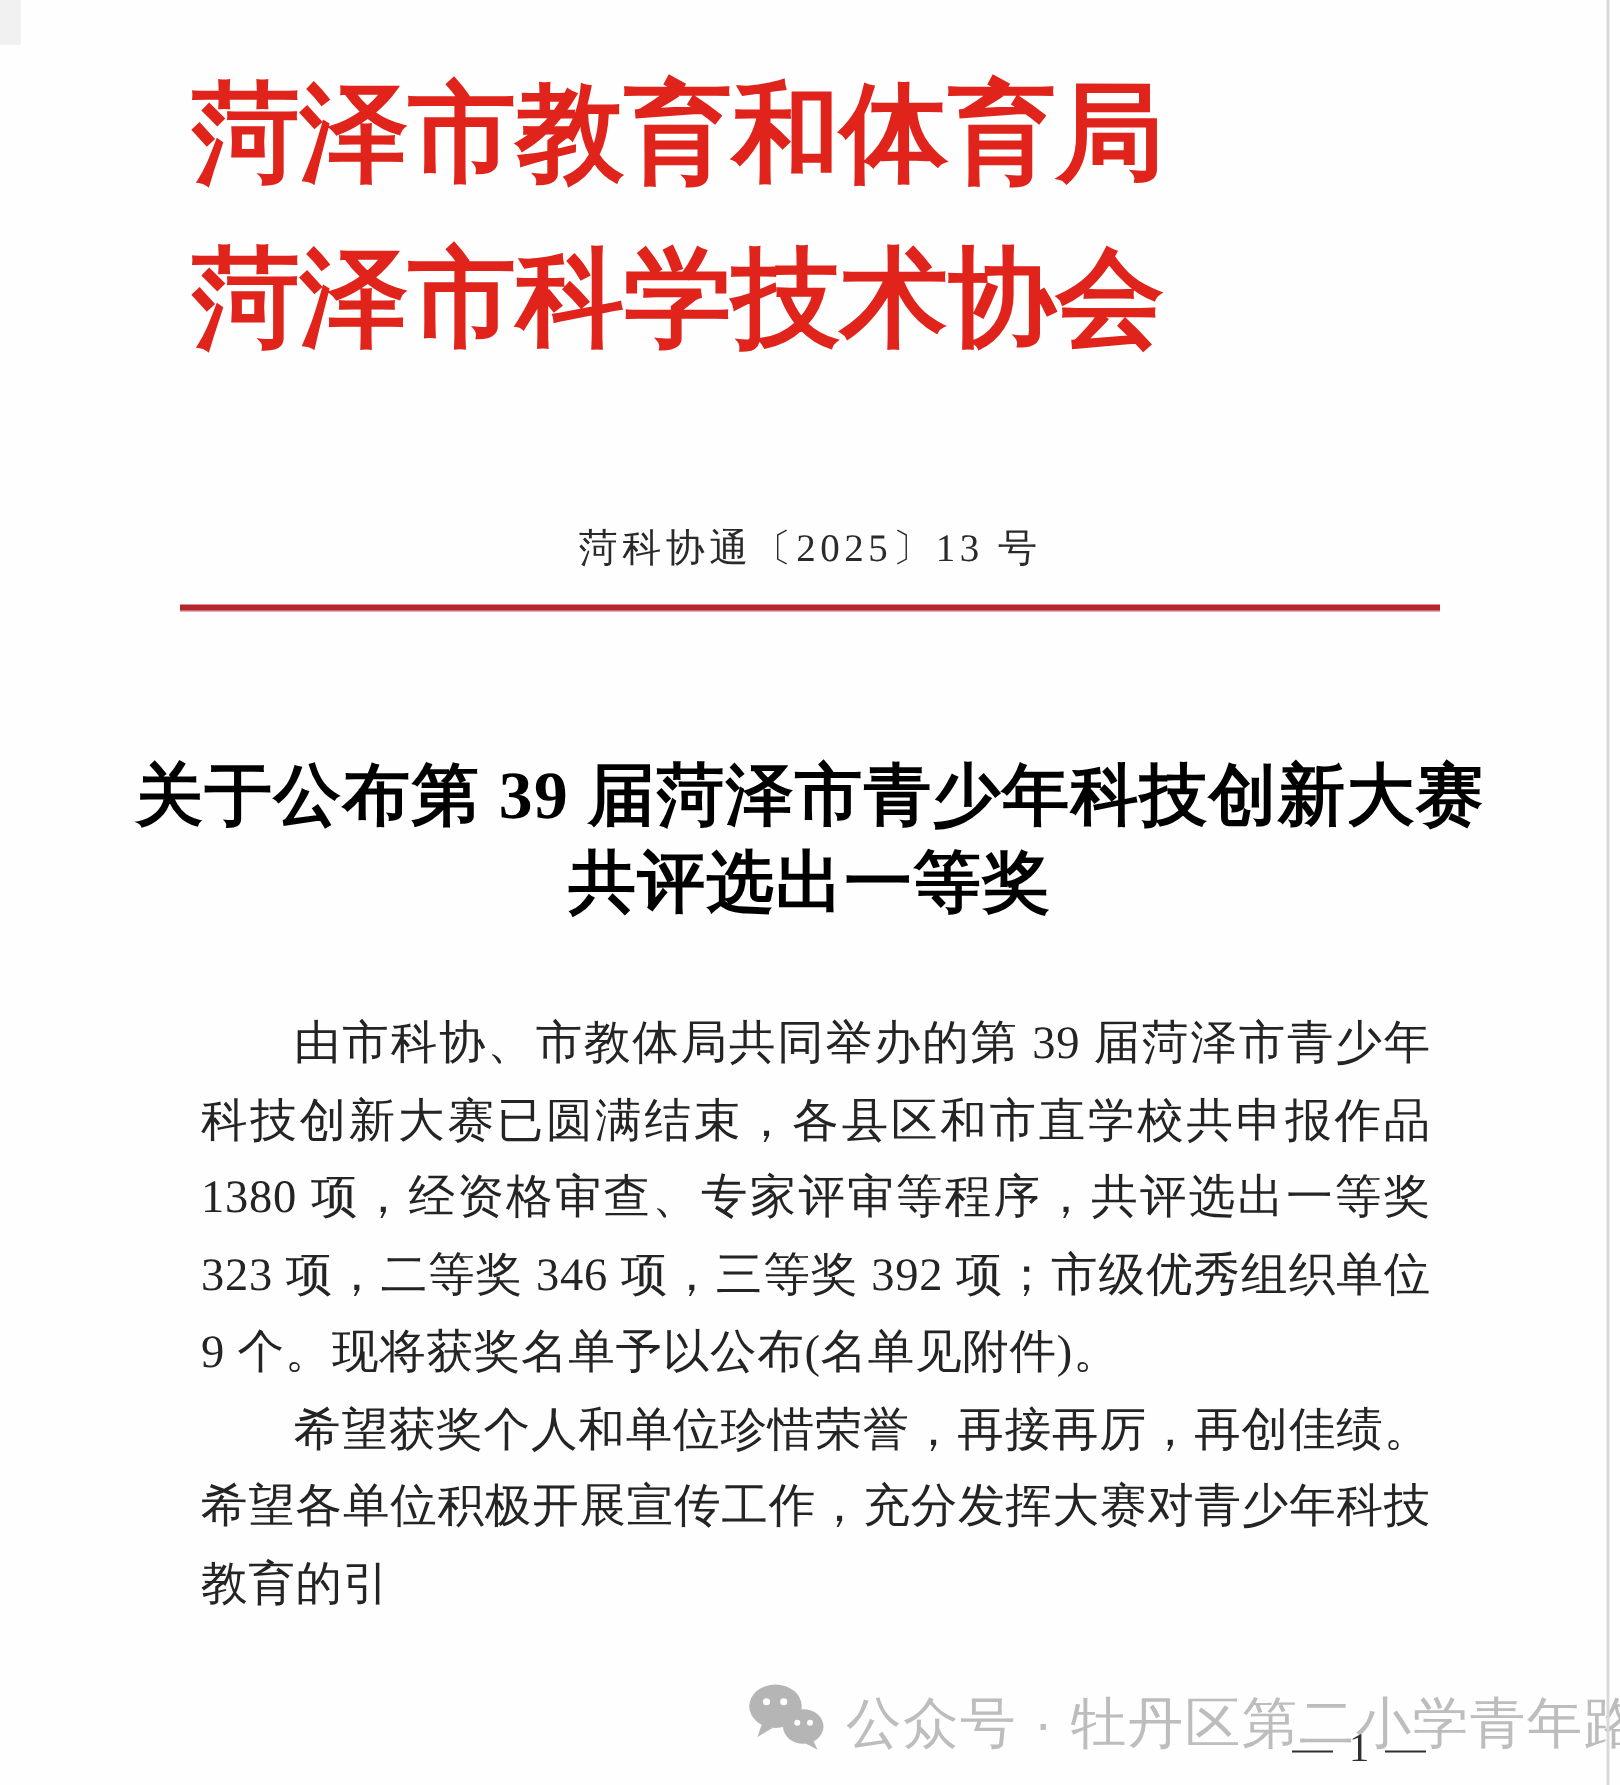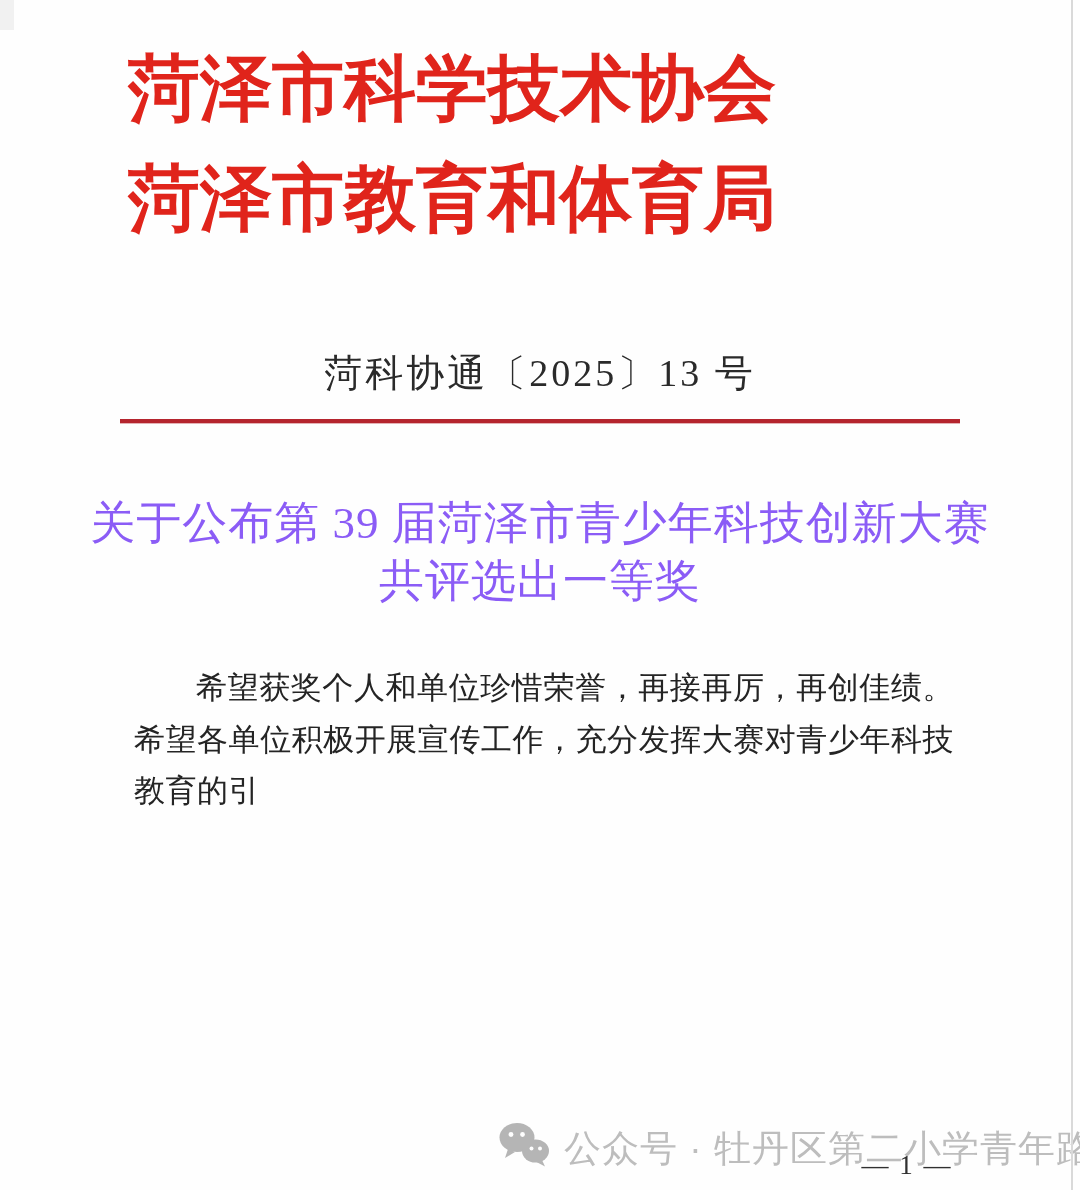--- a/index.html
+++ b/index.html
@@ -40,42 +40,42 @@
     font-size: 103px;
     line-height: 103px;
     margin-left: 30px;
     white-space: nowrap;
   }
 
   
   .doc-number {
     margin-top: 94px;
     text-align: center;
-    font-size: 38px;
+    font-size: 26px;
     letter-spacing: 3px;
     color: #2a2a2a;
   }
 
   
   .red-rule {
     width: 840px;
     height: 4px;
     margin: 20px auto 0 auto;
     background: #b5252e;
     box-shadow: 0 1px 0 rgba(181,37,46,0.35);
   }
 
   
   .title {
-    margin: 71px 0 0 0;
+    margin: 94px 0 0 0;
     text-align: center;
     font-size: 45px;
-    font-weight: normal;
+    font-weight: bold;
     line-height: 58px;
-    color: #8b5cf6;
+    color: #000000;
     letter-spacing: 1px;
   }
 
   
   .body-text {
     margin: 52px 126px 0 134px;
     font-size: 31px;
     line-height: 51.5px;
     color: #242424;
     text-align: justify;
@@ -112,35 +112,36 @@
 </style>
 </head>
 <body>
 
 <div class="page">
 
   <div class="edge-top-left"></div>
 
   <div class="header">
     <div class="org-names">
+      <div>菏泽市教育和体育局</div>
       <div>菏泽市科学技术协会</div>
-      <div>菏泽市教育和体育局</div>
     </div>
   </div>
 
   <div class="doc-number">菏科协通〔2025〕13 号</div>
 
   <div class="red-rule"></div>
 
   <h1 class="title">
     <span>关于公布第 39 届菏泽市青少年科技创新大赛</span><br>
     <span>共评选出一等奖</span>
   </h1>
 
   <div class="body-text">
+    <p class="indent">由市科协、市教体局共同举办的第 39 届菏泽市青少年科技创新大赛已圆满结束，各县区和市直学校共申报作品 1380 项，经资格审查、专家评审等程序，共评选出一等奖 323 项，二等奖 346 项，三等奖 392 项；市级优秀组织单位 9 个。现将获奖名单予以公布(名单见附件)。</p>
     <p class="indent">希望获奖个人和单位珍惜荣誉，再接再厉，再创佳绩。希望各单位积极开展宣传工作，充分发挥大赛对青少年科技教育的引</p>
   </div>
 
   <div class="watermark">
     <span class="wechat-icon">
       <svg width="52" height="45" viewBox="0 0 52 45">
         <g fill="#b5b5b5">
           <ellipse cx="19" cy="15.5" rx="17.5" ry="14.5"></ellipse>
           <path d="M10 27 L7 36 L17 30 Z"></path>
           <ellipse cx="37.5" cy="29" rx="13.5" ry="11.5"></ellipse>

